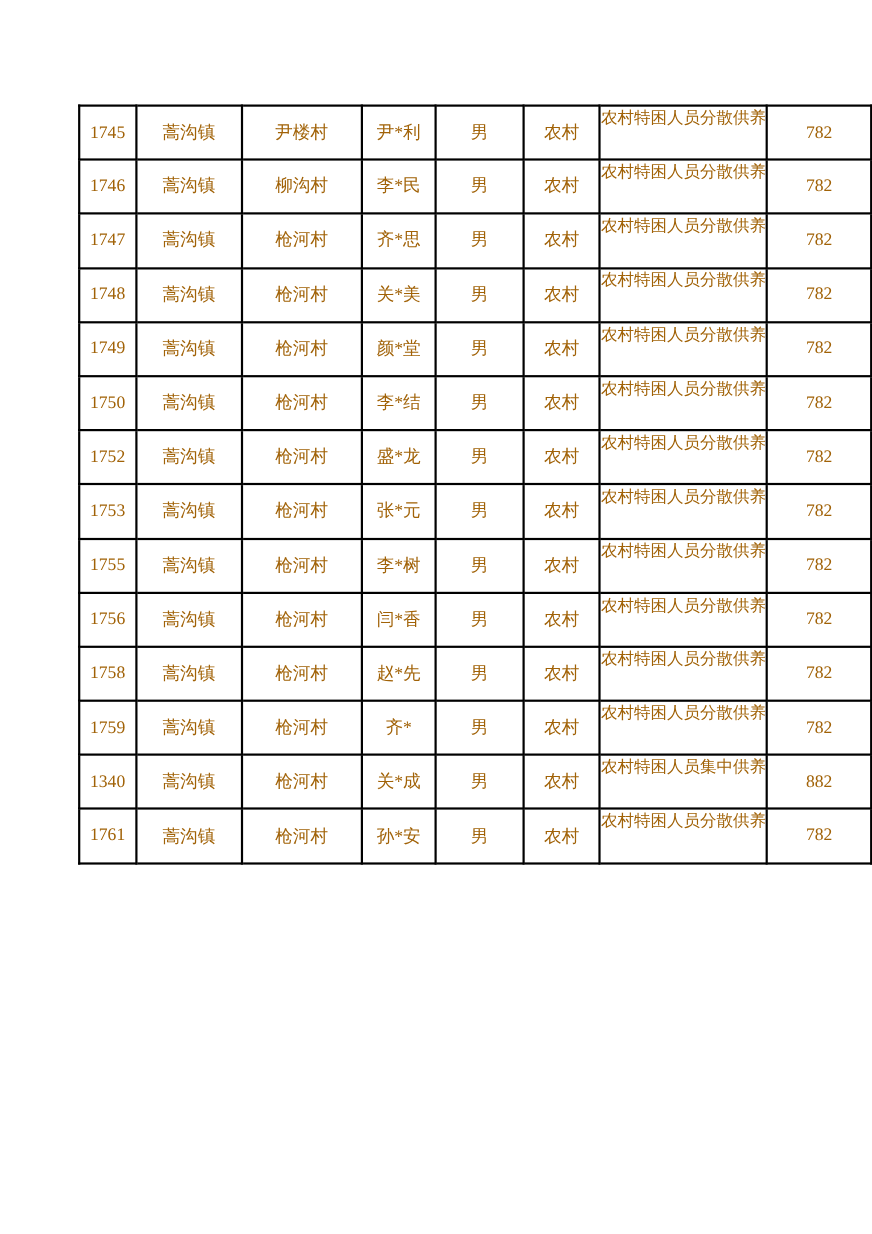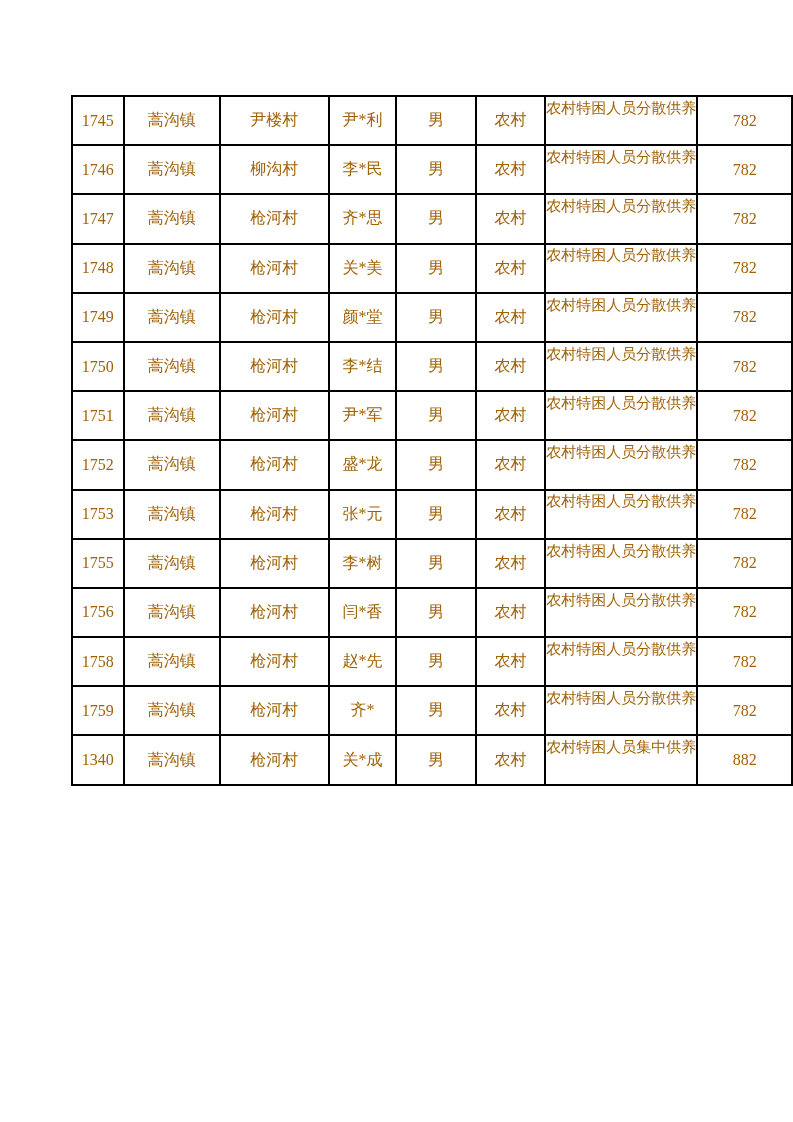--- a/index.html
+++ b/index.html
@@ -123,32 +123,20 @@
           <td>枪河村</td>
           <td>李*结</td>
           <td>男</td>
           <td>农村</td>
           <td class="cat">
             <div class="cat-clip">农村特困人员分散供养</div>
           </td>
           <td>782</td>
         </tr>
         <tr>
-          <td>1751</td>
-          <td>蒿沟镇</td>
-          <td>枪河村</td>
-          <td>尹*军</td>
-          <td>男</td>
-          <td>农村</td>
-          <td class="cat">
-            <div class="cat-clip">农村特困人员分散供养</div>
-          </td>
-          <td>782</td>
-        </tr>
-        <tr>
           <td>1752</td>
           <td>蒿沟镇</td>
           <td>枪河村</td>
           <td>盛*龙</td>
           <td>男</td>
           <td>农村</td>
           <td class="cat">
             <div class="cat-clip">农村特困人员分散供养</div>
           </td>
           <td>782</td>
@@ -217,16 +205,28 @@
           <td>1340</td>
           <td>蒿沟镇</td>
           <td>枪河村</td>
           <td>关*成</td>
           <td>男</td>
           <td>农村</td>
           <td class="cat">
             <div class="cat-clip">农村特困人员集中供养</div>
           </td>
           <td>882</td>
+        </tr>
+        <tr>
+          <td>1761</td>
+          <td>蒿沟镇</td>
+          <td>枪河村</td>
+          <td>孙*安</td>
+          <td>男</td>
+          <td>农村</td>
+          <td class="cat">
+            <div class="cat-clip">农村特困人员分散供养</div>
+          </td>
+          <td>782</td>
         </tr>
       </tbody>
   </table>
 </div>
 
 </body></html>

